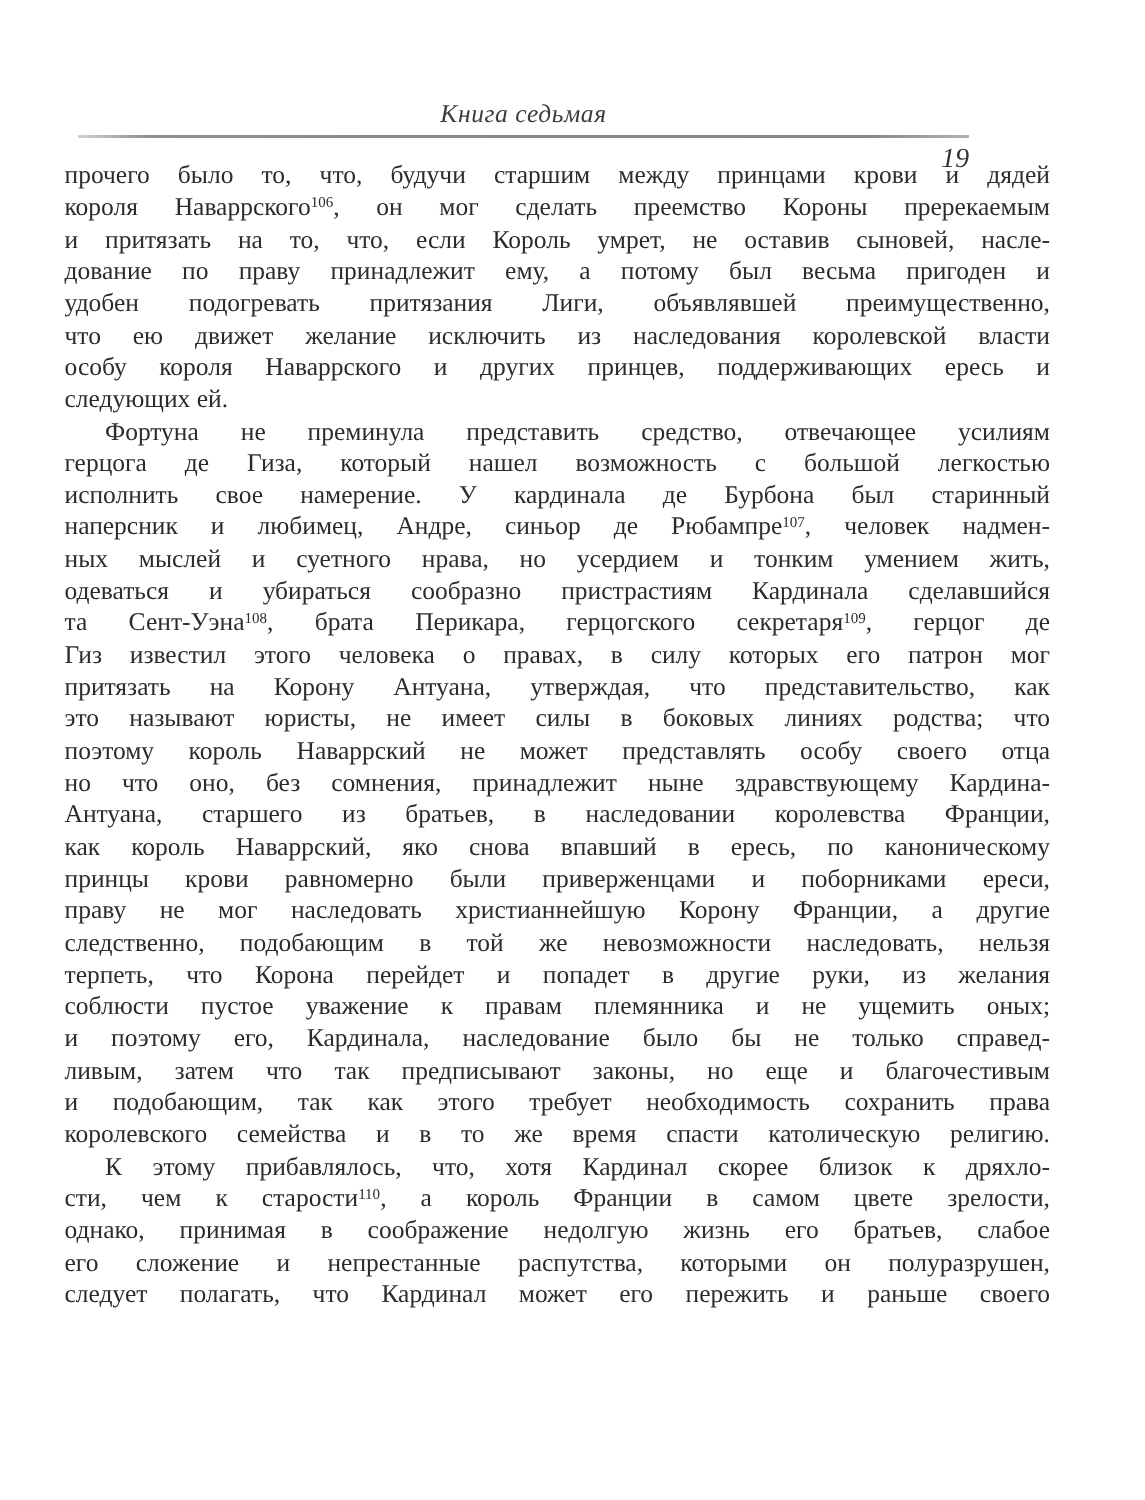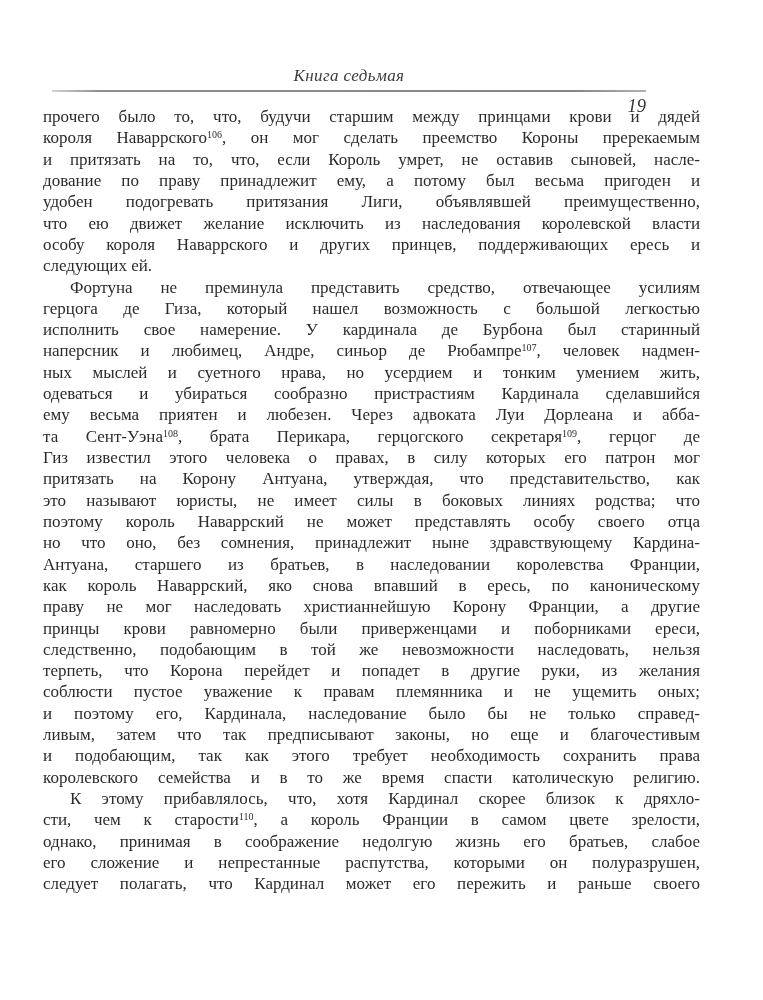--- a/index.html
+++ b/index.html
@@ -96,31 +96,30 @@
         <div class="line">особу короля Наваррского и других принцев, поддерживающих ересь и</div>
         <div class="line no-justify">следующих ей.</div>
       </div>
       <div class="paragraph">
         <div class="line indent">Фортуна не преминула представить средство, отвечающее усилиям</div>
         <div class="line">герцога де Гиза, который нашел возможность с большой легкостью</div>
         <div class="line">исполнить свое намерение. У кардинала де Бурбона был старинный</div>
         <div class="line">наперсник и любимец, Андре, синьор де Рюбампре<sup>107</sup>, человек надмен-</div>
         <div class="line">ных мыслей и суетного нрава, но усердием и тонким умением жить,</div>
         <div class="line">одеваться и убираться сообразно пристрастиям Кардинала сделавшийся</div>
-        <div class="line">ему весьма приятен и любезен. Через адвоката Луи Дорлеана и абба-</div>
         <div class="line">та Сент-Уэна<sup>108</sup>, брата Перикара, герцогского секретаря<sup>109</sup>, герцог де</div>
         <div class="line">Гиз известил этого человека о правах, в силу которых его патрон мог</div>
         <div class="line">притязать на Корону Антуана, утверждая, что представительство, как</div>
         <div class="line">это называют юристы, не имеет силы в боковых линиях родства; что</div>
         <div class="line">поэтому король Наваррский не может представлять особу своего отца</div>
         <div class="line">но что оно, без сомнения, принадлежит ныне здравствующему Кардина-</div>
         <div class="line">Антуана, старшего из братьев, в наследовании королевства Франции,</div>
         <div class="line">как король Наваррский, яко снова впавший в ересь, по каноническому</div>
+        <div class="line">принцы крови равномерно были приверженцами и поборниками ереси,</div>
         <div class="line">праву не мог наследовать христианнейшую Корону Франции, а другие</div>
-        <div class="line">принцы крови равномерно были приверженцами и поборниками ереси,</div>
         <div class="line">следственно, подобающим в той же невозможности наследовать, нельзя</div>
         <div class="line">терпеть, что Корона перейдет и попадет в другие руки, из желания</div>
         <div class="line">соблюсти пустое уважение к правам племянника и не ущемить оных;</div>
         <div class="line">и поэтому его, Кардинала, наследование было бы не только справед-</div>
         <div class="line">ливым, затем что так предписывают законы, но еще и благочестивым</div>
         <div class="line">и подобающим, так как этого требует необходимость сохранить права</div>
         <div class="line">королевского семейства и в то же время спасти католическую религию.</div>
       </div>
       <div class="paragraph">
         <div class="line indent">К этому прибавлялось, что, хотя Кардинал скорее близок к дряхло-</div>

